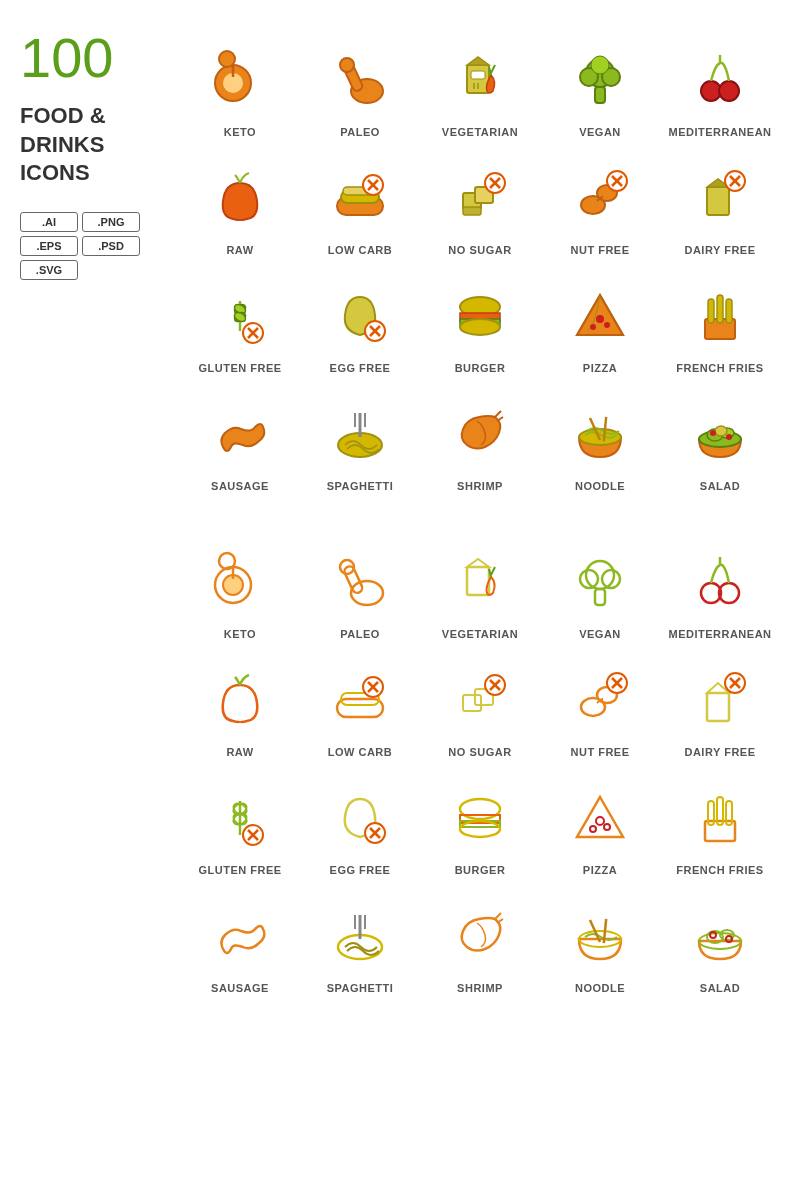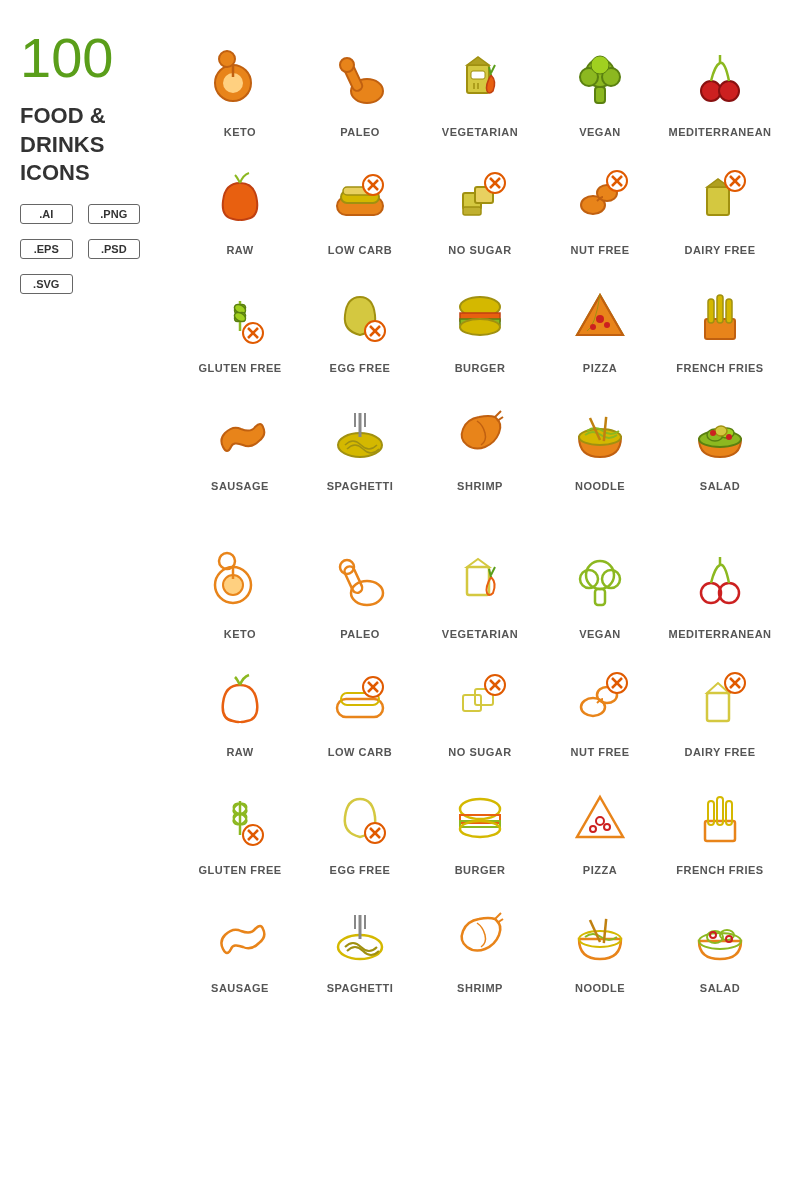--- a/index.html
+++ b/index.html
@@ -28,22 +28,22 @@
     .title-text {
       font-size: 22px;
       font-weight: 700;
       color: #333;
       line-height: 1.3;
       margin-top: 16px;
     }
     .format-badges {
       display: grid;
       grid-template-columns: 1fr 1fr;
-      gap: 15px;
-      margin-top: 16px;
+      gap: 4px;
+      margin-top: 24px;
       width: 120px;
     }
     .badge {
       border: 1.5px solid #666;
       border-radius: 3px;
       text-align: center;
       font-size: 11px;
       font-weight: 700;
       color: #333;
       padding: 3px 6px;

